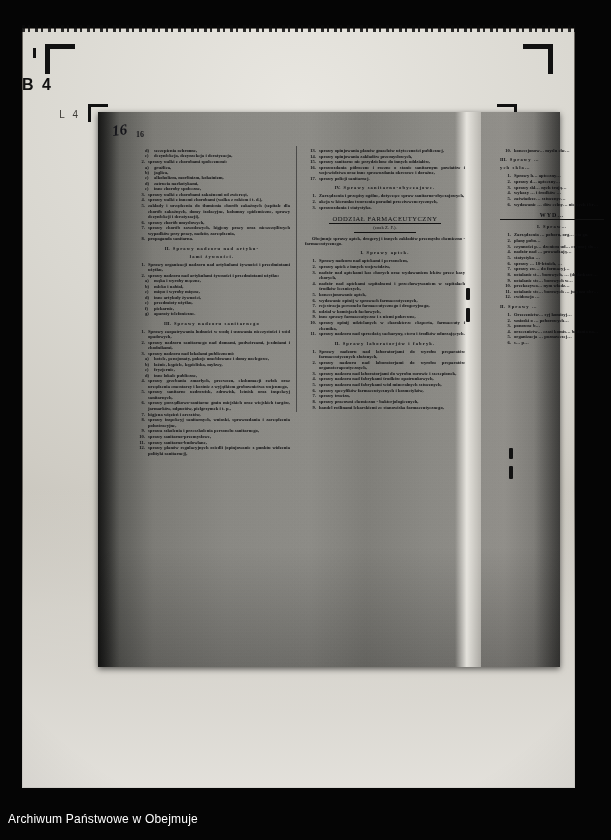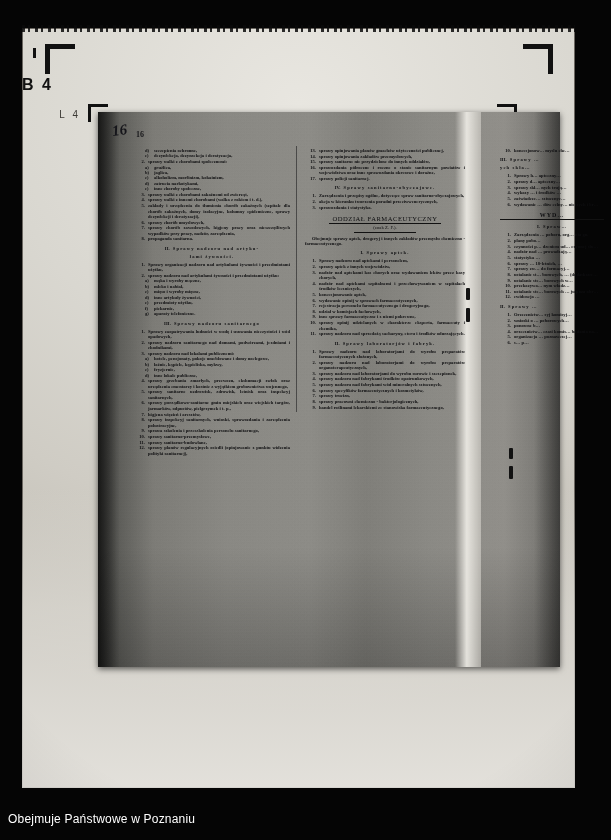--- a/index.html
+++ b/index.html
@@ -675,14 +675,14 @@
           <span class="num">5.</span>
           <span class="txt">organizacja … poznawczej…</span>
         </div>
         <div class="li">
           <span class="num">6.</span>
           <span class="txt">s… p…</span>
         </div>
       </div>
   </div>
 
-  <div id="caption">Obejmuje Państwowe w Poznaniu</div>
+  <div id="caption">Archiwum Państwowe w Obejmuje</div>
 </div>
 
 </body></html>

